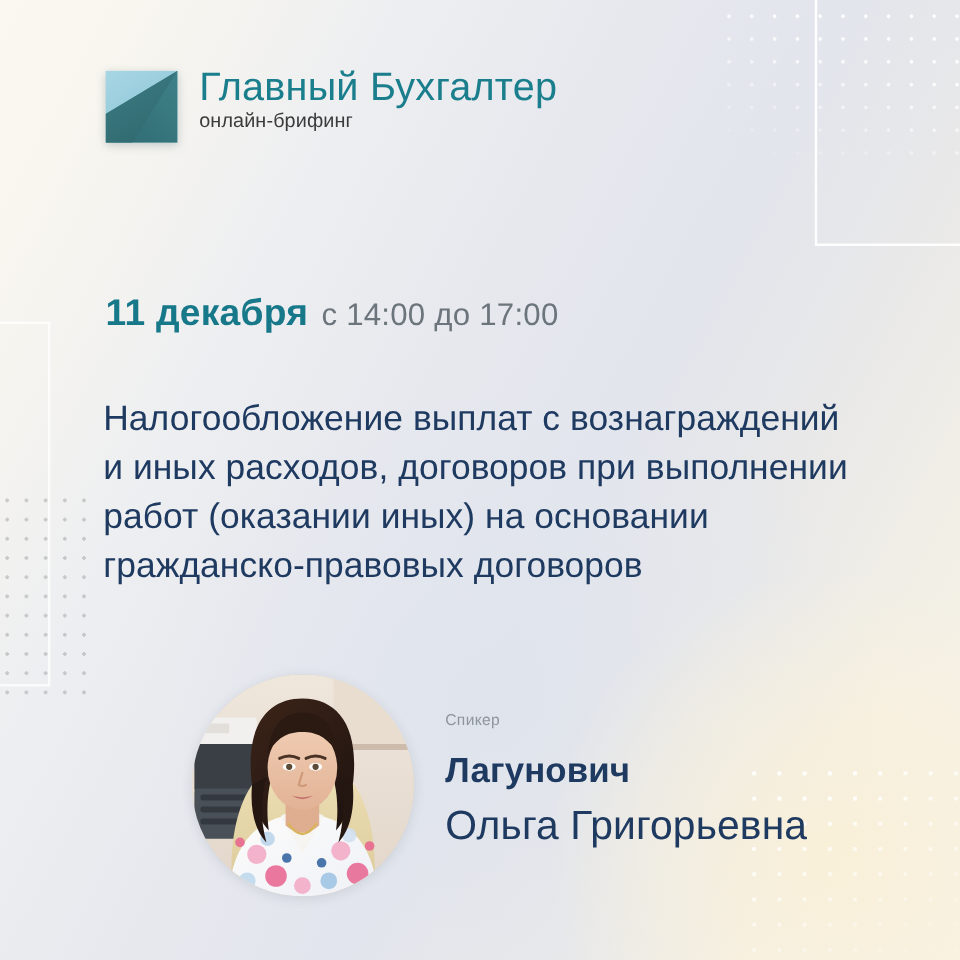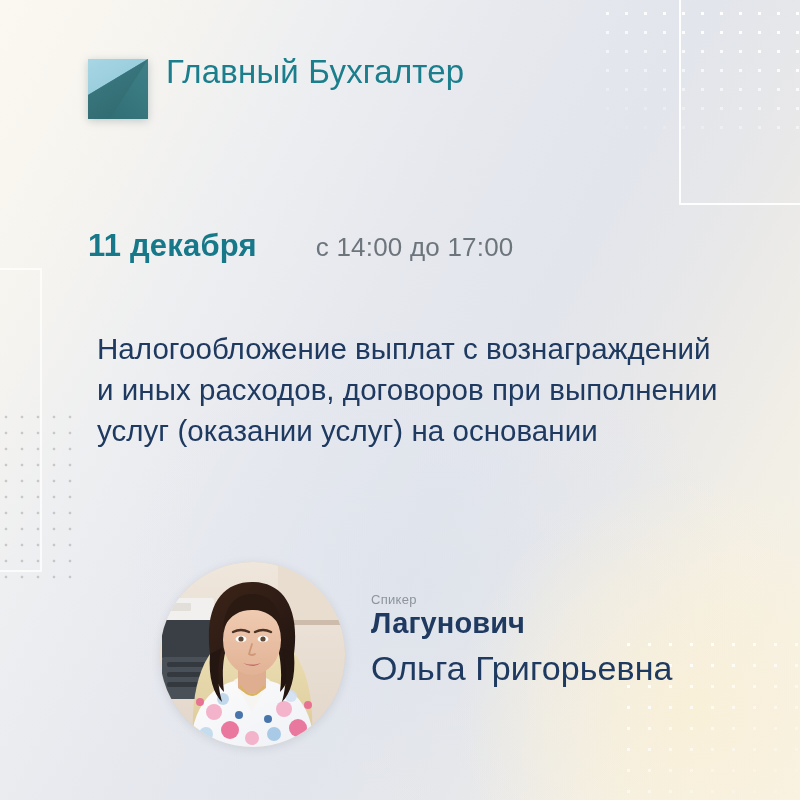--- a/index.html
+++ b/index.html
@@ -149,26 +149,25 @@
     font-size: 16.5px;
     font-weight: 400;
     color: #3b3b3b;
     letter-spacing: 0.1px;
     white-space: nowrap;
   }
 
   
   .date-row {
     position: absolute;
-    top: 228px;
+    top: 243px;
     left: 88px;
     display: flex;
     align-items: baseline;
     white-space: nowrap;
-    gap: 48px;
   }
   .date-main {
     font-size: 31px;
     font-weight: 700;
     color: #17788a;
     letter-spacing: 0.2px;
   }
   .date-time {
     margin-left: 11px;
     font-size: 26px;
@@ -181,21 +180,20 @@
   .event-title {
     position: absolute;
     top: 328px;
     left: 86px;
     width: 690px;
     font-size: 29.5px;
     line-height: 1.39;
     font-weight: 400;
     color: #1f3a60;
     letter-spacing: 0.05px;
-    margin-left: 11px;
   }
   .event-title .tline { display: block; }
 
   
   .speaker-photo {
     position: absolute;
     top: 562px;
     left: 160px;
     width: 185px;
     height: 185px;
@@ -211,20 +209,21 @@
     top: 592px;
     left: 371px;
   }
   .speaker-label {
     font-size: 13px;
     font-weight: 400;
     color: #8d949c;
     letter-spacing: 0.3px;
   }
   .speaker-surname {
+    margin-top: 20px;
     font-size: 29px;
     font-weight: 700;
     color: #1f3a60;
     letter-spacing: 0.1px;
   }
   .speaker-given {
     margin-top: 9px;
     font-size: 34px;
     font-weight: 400;
     color: #1f3a60;
@@ -262,32 +261,34 @@
           <stop offset="1" stop-color="#2c6268"></stop>
         </linearGradient>
       </defs>
       <rect x="0" y="0" width="60" height="60" fill="#8ec7d8"></rect>
       <polygon points="0,0 60,0 0,36" fill="url(#lgA)"></polygon>
       <polygon points="60,0 60,60 0,60 0,36" fill="url(#lgB)"></polygon>
       <polygon points="0,36 60,0 22,60 0,60" fill="url(#lgC)" opacity="0.75"></polygon>
     </svg>
     <div class="logo-text">
       <div class="logo-title">Главный Бухгалтер</div>
+      <div class="logo-sub">онлайн-брифинг</div>
     </div>
   </div>
 
   <div class="date-row">
     <span class="date-main">11 декабря</span>
     <span class="date-time">с 14:00 до 17:00</span>
   </div>
 
   <div class="event-title">
     <span class="tline">Налогообложение выплат с вознаграждений</span>
     <span class="tline">и иных расходов, договоров при выполнении</span>
-    <span class="tline">услуг (оказании услуг) на основании</span>
+    <span class="tline">работ (оказании иных) на основании</span>
+    <span class="tline">гражданско-правовых договоров</span>
   </div>
 
   <div class="speaker-photo">
     <svg viewBox="0 0 185 185" preserveAspectRatio="xMidYMid slice">
       <defs>
         <linearGradient id="wall" x1="0" y1="0" x2="0" y2="1">
           <stop offset="0" stop-color="#efe6dc"></stop>
           <stop offset="1" stop-color="#e2d6c9"></stop>
         </linearGradient>
         <linearGradient id="chair" x1="0" y1="0" x2="0" y2="1">

